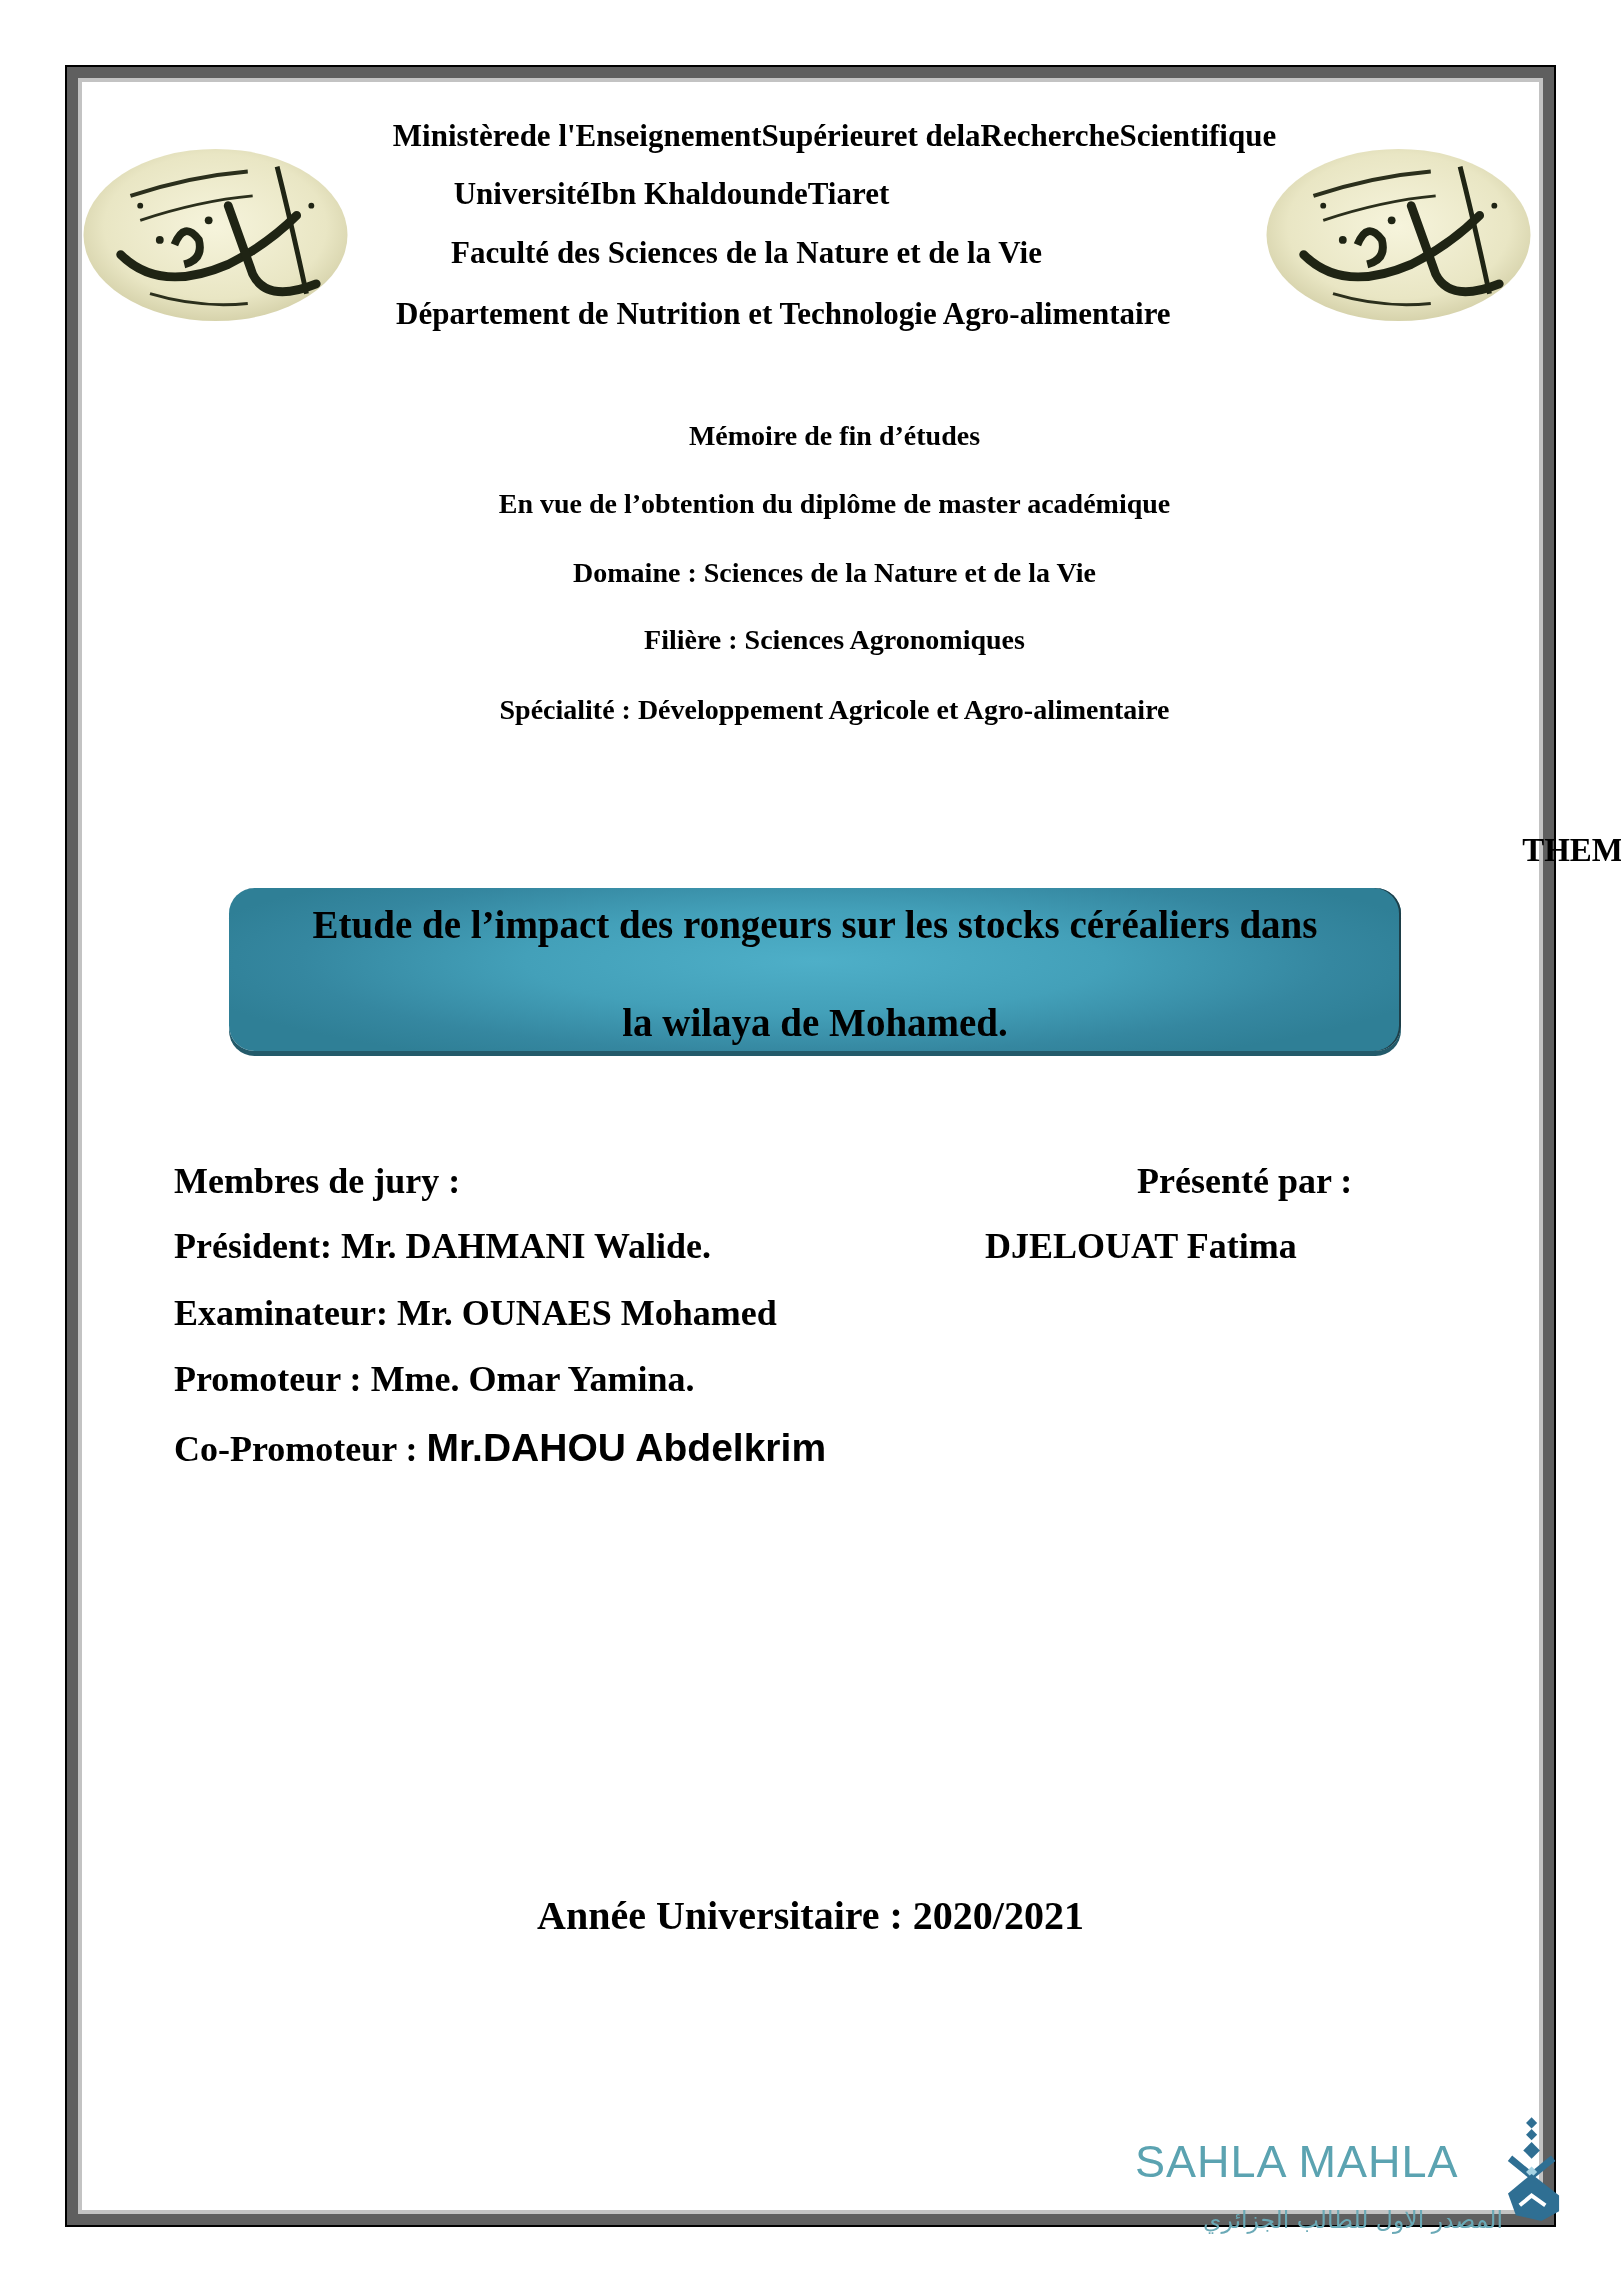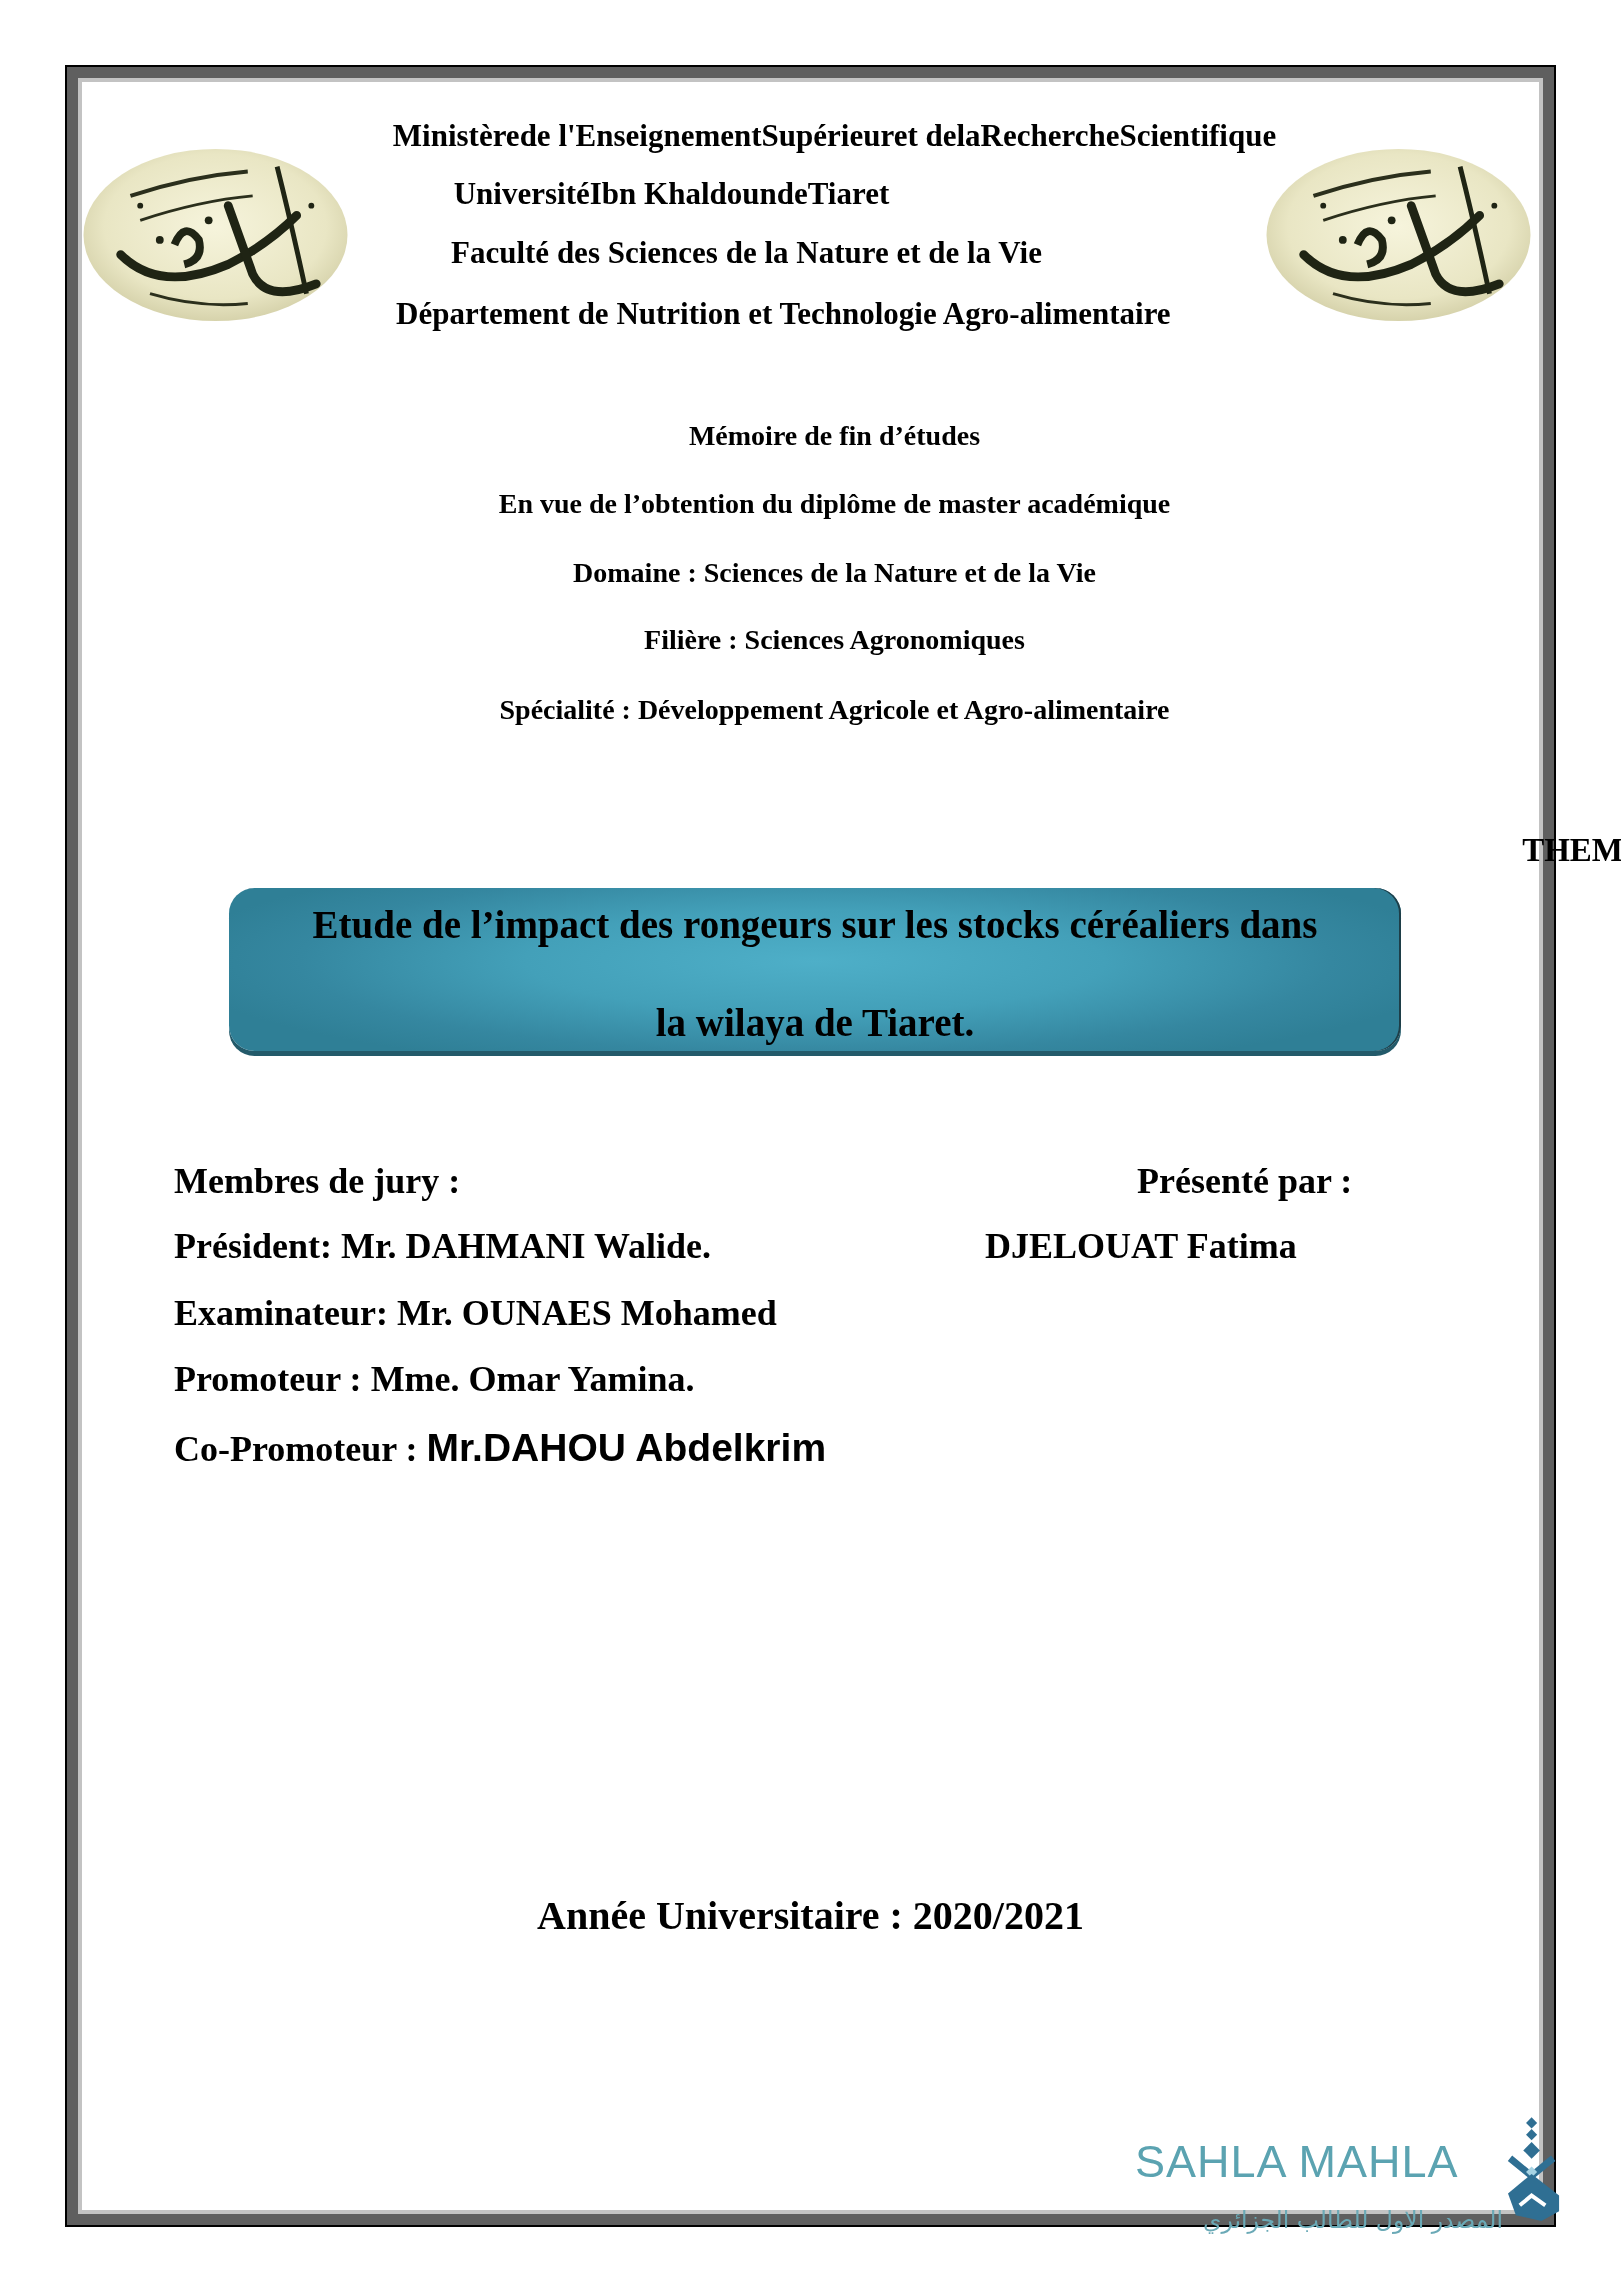--- a/index.html
+++ b/index.html
@@ -104,21 +104,21 @@
 <div class="abs b mid center" style="top:420px;">Mémoire de fin d’études</div>
 <div class="abs b mid center" style="top:488px;">En vue de l’obtention du diplôme de master académique</div>
 <div class="abs b mid center" style="top:557px;">Domaine : Sciences de la Nature et de la Vie</div>
 <div class="abs b mid center" style="top:624px;">Filière : Sciences Agronomiques</div>
 <div class="abs b mid center" style="top:694px;">Spécialité : Développement Agricole et Agro-alimentaire</div>
 
 <div class="abs b theme-label center" style="top:832px;text-align:right;">THEME</div>
 
 <div class="title-box">
   <div class="title-line" style="top:13.7px;">Etude de l’impact des rongeurs sur les stocks céréaliers dans</div>
-  <div class="title-line" style="top:112px;">la wilaya de Tiaret.</div>
+  <div class="title-line" style="top:112px;">la wilaya de Mohamed.</div>
 </div>
 
 <div class="abs jury" style="left:174px; top:1160px;">Membres de jury :</div>
 
 <div class="abs jury" style="left:174px; top:1225px;">
   <span>Président:</span>
   <span>Mr. DAHMANI Walide.</span>
 </div>
 <div class="abs jury" style="left:174px; top:1292px;">
   <span>Examinateur:</span>

